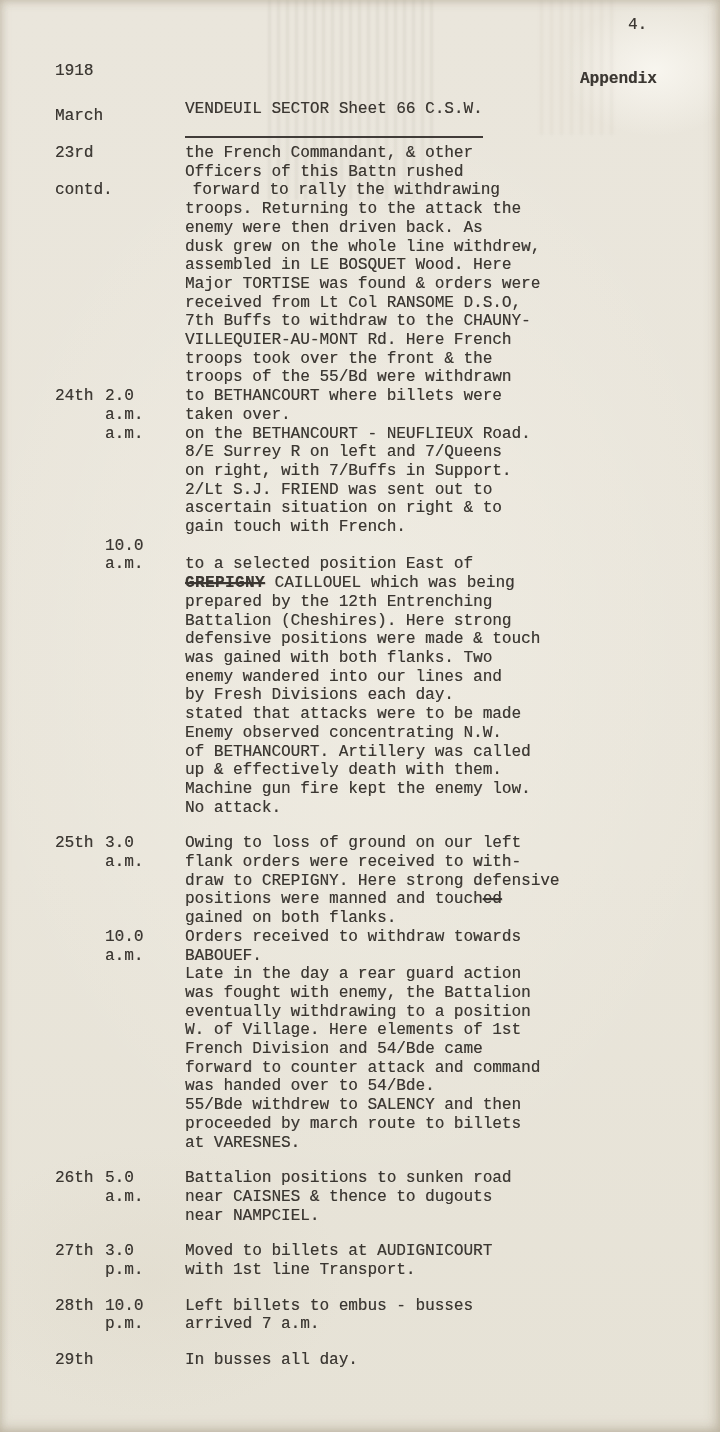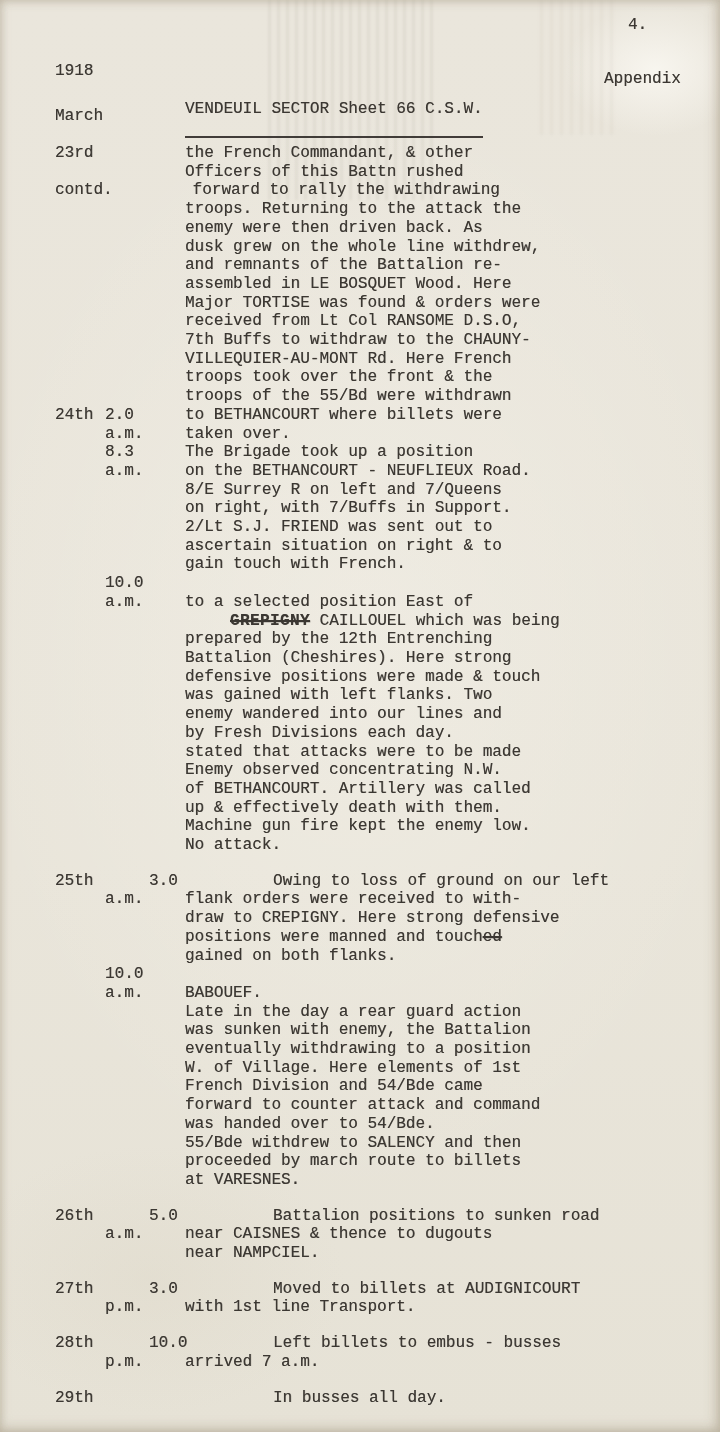--- a/index.html
+++ b/index.html
@@ -21,39 +21,39 @@
     box-shadow:
       inset -5px 0 12px rgba(150,138,112,0.28),
       inset 0 -5px 12px rgba(150,138,112,0.22),
       inset 2px 0 6px rgba(150,138,112,0.14),
       inset 0 2px 8px rgba(150,138,112,0.10);
   }
   .ink{ text-shadow:0.35px 0.4px 0.6px rgba(59,55,50,0.55); }
   .abs{ position:absolute; white-space:nowrap; }
   .pageno{ left:628px; top:16px; }
   .year{ left:55px; top:62px; }
-  .appendix{ left:604px; top:70px; }
+  .appendix{ left:580px; top:70px;font-weight:bold; }
   .month{ left:55px; top:107px; }
   .heading{
     left:185px; top:100px;
     display:inline-block;
     border-bottom:2.5px solid rgba(50,46,42,0.92);
     padding-bottom:17px;
   }
   .diary{ position:absolute; top:144px; left:0; right:0; padding:0 22px 0 55px; }
   .line{ display:flex; }
-  .line.gap{ margin-top:17px;gap:44px; }
+  .line.gap{ margin-top:17px; }
   .c1{ flex:0 0 50px; white-space:nowrap; }
   .c2{ flex:0 0 80px; white-space:nowrap; }
   .c3{ flex:1 1 auto; white-space:nowrap; }
   .strike{
     text-decoration:line-through;
     text-decoration-thickness:2px;
   }
-  .strike.heavy{ font-weight:bold; letter-spacing:0.4px;margin-left:45px; }
+  .strike.heavy{ font-weight:bold; letter-spacing:0.4px; }
   
   .streak-a{
     position:absolute; left:268px; top:0; width:170px; height:200px;
     background:repeating-linear-gradient(90deg, rgba(156,148,130,0.11) 0 3px, rgba(0,0,0,0) 3px 9px);
     filter:blur(1.2px); pointer-events:none;
   }
   .streak-b{
     position:absolute; left:540px; top:0; width:75px; height:135px;
     background:repeating-linear-gradient(90deg, rgba(156,148,130,0.08) 0 3px, rgba(0,0,0,0) 3px 10px);
     filter:blur(1.5px); pointer-events:none;
@@ -99,25 +99,20 @@
         <span class="c3">enemy were then driven back. As</span>
       </div>
       <div class="line">
         <span class="c1"></span>
         <span class="c2"></span>
         <span class="c3">dusk grew on the whole line withdrew,</span>
       </div>
       <div class="line">
         <span class="c1"></span>
         <span class="c2"></span>
-        <span class="c3">and remnants of the Battalion re-</span>
-      </div>
-      <div class="line">
-        <span class="c1"></span>
-        <span class="c2"></span>
         <span class="c3">assembled in LE BOSQUET Wood. Here</span>
       </div>
       <div class="line">
         <span class="c1"></span>
         <span class="c2"></span>
         <span class="c3">Major TORTISE was found &amp; orders were</span>
       </div>
       <div class="line">
         <span class="c1"></span>
         <span class="c2"></span>
@@ -148,25 +143,20 @@
         <span class="c2">2.0</span>
         <span class="c3">to BETHANCOURT where billets were</span>
       </div>
       <div class="line">
         <span class="c1"></span>
         <span class="c2">a.m.</span>
         <span class="c3">taken over.</span>
       </div>
       <div class="line">
         <span class="c1"></span>
-        <span class="c2">8.3</span>
-        <span class="c3">The Brigade took up a position</span>
-      </div>
-      <div class="line">
-        <span class="c1"></span>
         <span class="c2">a.m.</span>
         <span class="c3">on the BETHANCOURT - NEUFLIEUX Road.</span>
       </div>
       <div class="line">
         <span class="c1"></span>
         <span class="c2"></span>
         <span class="c3">8/E Surrey R on left and 7/Queens</span>
       </div>
       <div class="line">
         <span class="c1"></span>
@@ -213,21 +203,21 @@
         <span class="c3">Battalion (Cheshires). Here strong</span>
       </div>
       <div class="line">
         <span class="c1"></span>
         <span class="c2"></span>
         <span class="c3">defensive positions were made &amp; touch</span>
       </div>
       <div class="line">
         <span class="c1"></span>
         <span class="c2"></span>
-        <span class="c3">was gained with left flanks. Two</span>
+        <span class="c3">was gained with both flanks. Two</span>
       </div>
       <div class="line">
         <span class="c1"></span>
         <span class="c2"></span>
         <span class="c3">enemy wandered into our lines and</span>
       </div>
       <div class="line">
         <span class="c1"></span>
         <span class="c2"></span>
         <span class="c3">by Fresh Divisions each day.</span>
@@ -283,35 +273,36 @@
         <span class="c3"><span>positions were manned and touch</span><span class="strike">ed</span></span>
       </div>
       <div class="line">
         <span class="c1"></span>
         <span class="c2"></span>
         <span class="c3">gained on both flanks.</span>
       </div>
       <div class="line">
         <span class="c1"></span>
         <span class="c2">10.0</span>
+        <span class="c3">Orders received to withdraw towards</span>
       </div>
       <div class="line">
         <span class="c1"></span>
         <span class="c2">a.m.</span>
         <span class="c3">BABOUEF.</span>
       </div>
       <div class="line">
         <span class="c1"></span>
         <span class="c2"></span>
         <span class="c3">Late in the day a rear guard action</span>
       </div>
       <div class="line">
         <span class="c1"></span>
         <span class="c2"></span>
-        <span class="c3">was sunken with enemy, the Battalion</span>
+        <span class="c3">was fought with enemy, the Battalion</span>
       </div>
       <div class="line">
         <span class="c1"></span>
         <span class="c2"></span>
         <span class="c3">eventually withdrawing to a position</span>
       </div>
       <div class="line">
         <span class="c1"></span>
         <span class="c2"></span>
         <span class="c3">W. of Village.  Here elements of 1st</span>

